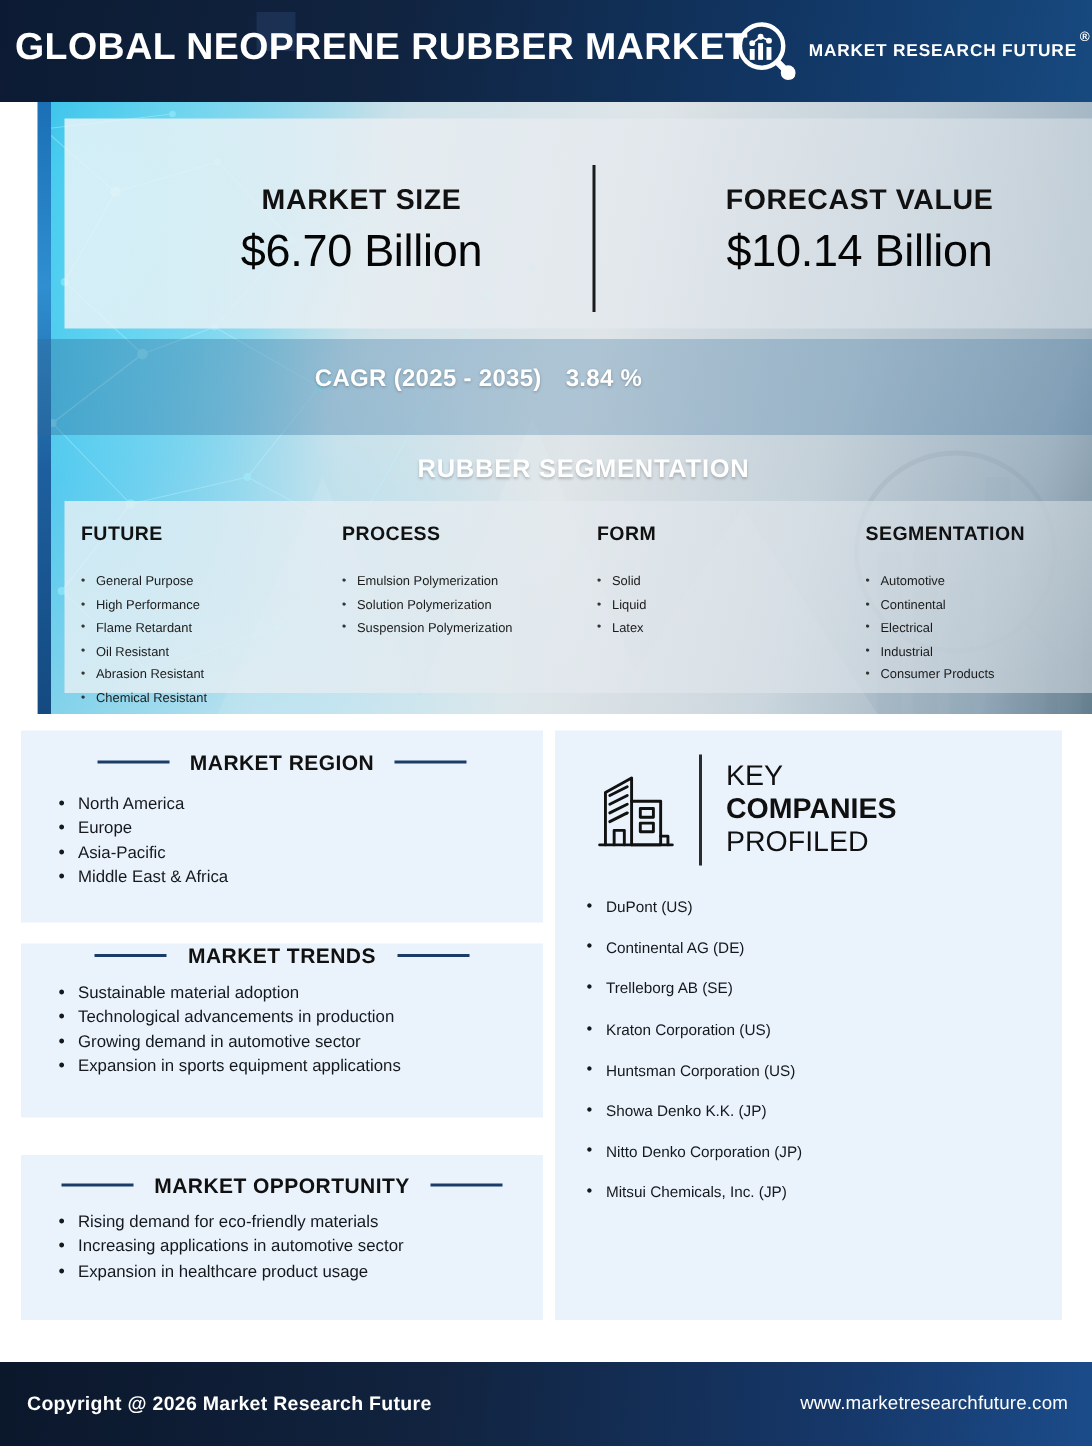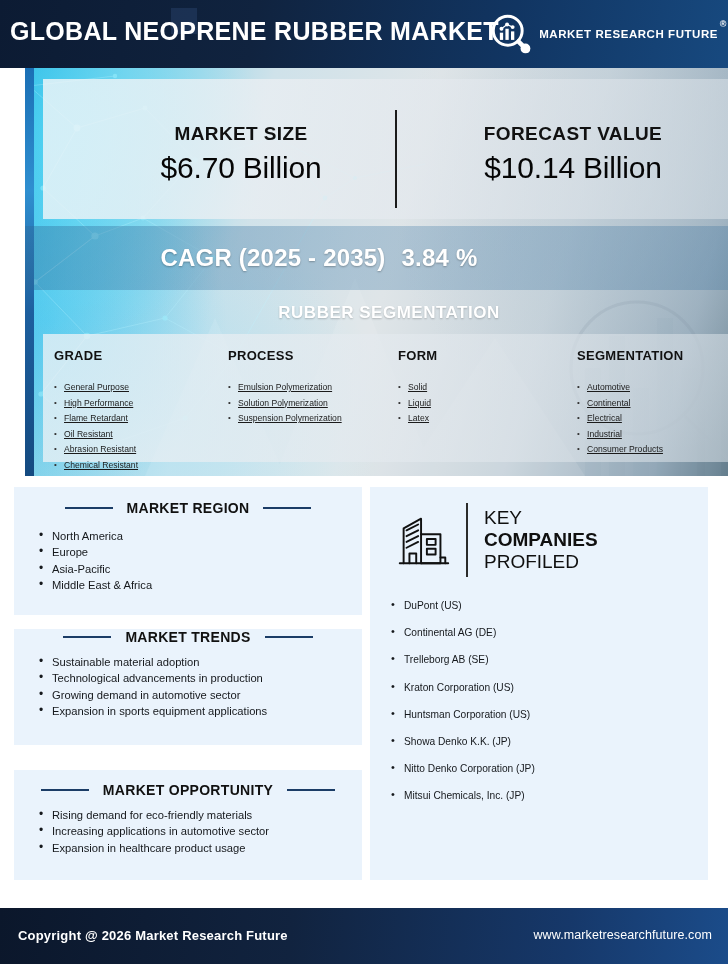--- a/index.html
+++ b/index.html
@@ -62,41 +62,41 @@
   .size-value{font-size:30px;font-weight:normal;color:#050505;margin-top:6px;letter-spacing:-.2px;}
   .size-div{position:absolute;left:352px;top:31px;width:2px;height:98px;background:#1b1b1b;}
 
   
   .cagr-band{
     position:absolute;left:0;top:158px;width:728px;height:64px;
     background:linear-gradient(100deg,rgba(46,104,150,.38),rgba(60,120,165,.30) 45%,rgba(70,120,160,.34));
   }
   .cagr-text{
     position:absolute;left:0;top:176px;width:588px;text-align:center;
-    color:#ffffff;font-size:24px;font-weight:bold;letter-spacing:.2px;
+    color:#ffffff;font-size:16px;font-weight:bold;letter-spacing:.2px;
     text-shadow:0 1px 2px rgba(0,0,0,.28);
   }
   .cagr-text .pct{margin-left:16px;}
 
   
   .seg-title{
     position:absolute;left:0;top:235px;width:728px;text-align:center;
     color:#ffffff;font-size:17px;font-weight:bold;letter-spacing:.5px;
     text-shadow:0 1px 2px rgba(0,0,0,.22);
   }
 
   
   .seg-panel{
     position:absolute;left:18px;top:266px;width:692px;height:128px;
     background:linear-gradient(100deg,rgba(236,242,246,.78),rgba(226,232,237,.70) 55%,rgba(208,217,224,.60));
   }
   .seg-col{position:absolute;top:14px;}
   .seg-col h4{margin:0 0 17px 0;font-size:13px;font-weight:bold;color:#111;letter-spacing:.3px;}
   .seg-col ul{margin:0;padding:0;list-style:none;}
-  .seg-col li{font-size:8.6px;color:#1b1b1b;line-height:15.6px;padding-left:10px;position:relative;white-space:nowrap;text-decoration:underline;}
+  .seg-col li{font-size:8.6px;color:#1b1b1b;line-height:15.6px;padding-left:10px;position:relative;white-space:nowrap;}
   .seg-col li:before{content:"•";position:absolute;left:0;top:-1px;font-size:8px;color:#333;}
   .seg-c1{left:11px;}  .seg-c2{left:185px;}  .seg-c3{left:355px;}  .seg-c4{left:534px;}
 
   
   .card{position:absolute;background:#eaf3fc;}
   .card-title{
     text-align:center;font-size:14px;font-weight:bold;color:#111;letter-spacing:.3px;
     display:flex;align-items:center;justify-content:center;gap:14px;
   }
   .rule{display:inline-block;width:48px;height:2px;background:#1b3c66;}
@@ -243,21 +243,21 @@
 
     <div class="cagr-band"></div>
     <div class="cagr-text">
       <span>CAGR (2025 - 2035)</span><span class="pct">3.84 %</span>
     </div>
 
     <div class="seg-title">RUBBER SEGMENTATION</div>
 
     <div class="seg-panel">
       <div class="seg-col seg-c1">
-        <h4>GRADE</h4>
+        <h4>FUTURE</h4>
         <ul>
           <li>General Purpose</li>
           <li>High Performance</li>
           <li>Flame Retardant</li>
           <li>Oil Resistant</li>
           <li>Abrasion Resistant</li>
           <li>Chemical Resistant</li>
         </ul>
       </div>
       <div class="seg-col seg-c2">

